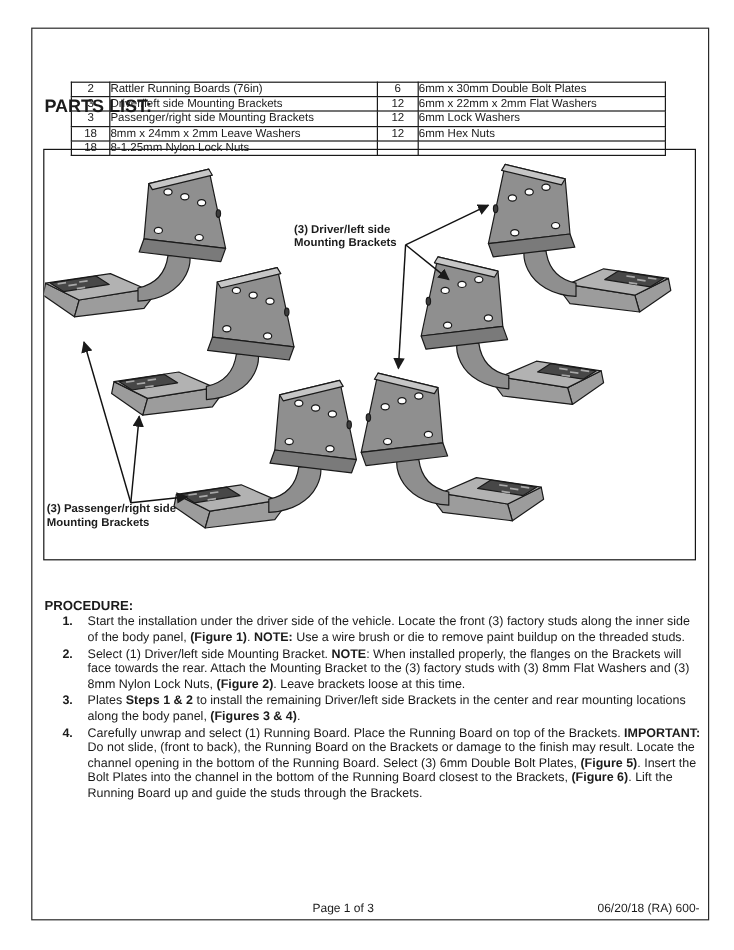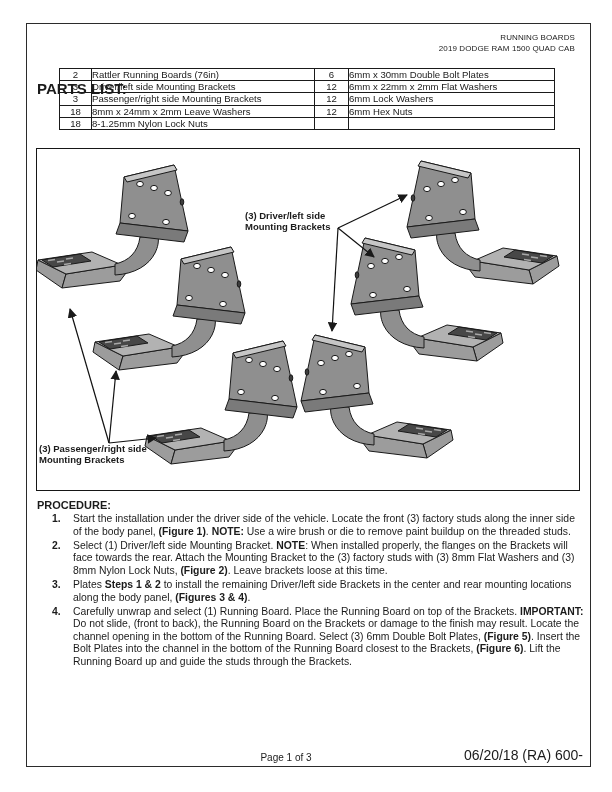--- a/index.html
+++ b/index.html
@@ -13,46 +13,42 @@
 
   .parts-label { position:absolute; left:37px; top:56px; font-size:15px; font-weight:bold;margin-top:24px; }
 
   table.parts { position:absolute; left:59px; top:68px; border-collapse:collapse; font-size:9.6px; table-layout:fixed; }
   table.parts td { border:1px solid #1a1a1a; height:11px; padding:0; line-height:11.2px; overflow:hidden; white-space:nowrap; }
   td.qty1 { width:31px; text-align:center; }
   td.desc1 { width:222px; padding-left:6px; }
   td.qty2 { width:33px; text-align:center; }
   td.desc2 { width:205px; padding-left:6px; }
 
-  .diagram { position:absolute; left:36px; top:148px; width:542px; height:341px; border:1.5px solid #161616; }
+  .diagram { position:absolute; left:36px; top:124px; width:542px; height:341px; border:1.5px solid #161616; }
   .diagram svg { position:absolute; left:0; top:0; }
   .diag-label { position:absolute; font-size:9.5px; font-weight:bold; line-height:11px; white-space:pre-line; }
   .lbl-driver { left:208px; top:61px; }
   .lbl-passenger { left:2px; top:294px; }
 
   .procedure { position:absolute; left:37px; top:487px; width:548px;margin-top:12px; }
   .proc-title { font-size:11px; font-weight:bold; margin:0 0 1px 0; }
   .warning { font-size:10.4px; font-weight:bold; line-height:13.2px; margin:0; }
   .steps { margin-top:2px; }
   .step { display:grid; grid-template-columns:16px 1fr; column-gap:5px; margin:1.5px 0 0 15px; font-size:10.4px; line-height:12.6px; }
   .step-num { font-weight:bold; }
 
   .footer-page { position:absolute; left:236px; bottom:29px; width:100px; text-align:center; font-size:10px; }
-  .footer-date { position:absolute; right:29px; bottom:29px; font-size:14px; }
+  .footer-date { position:absolute; right:29px; bottom:29px; font-size:10px; }
 </style>
 </head>
 <body>
 
 <div class="page">
   <div class="sheet-border"></div>
 
-  <div class="doc-header">
-    <div>RUNNING BOARDS</div>
-    <div>2019 DODGE RAM 1500 QUAD CAB</div>
-  </div>
 
   <div class="parts-label">PARTS LIST:</div>
 
   <table class="parts">
     <tbody>
 
         <tr>
           <td class="qty1">2</td>
           <td class="desc1">Rattler Running Boards (76in)</td>
           <td class="qty2">6</td>

